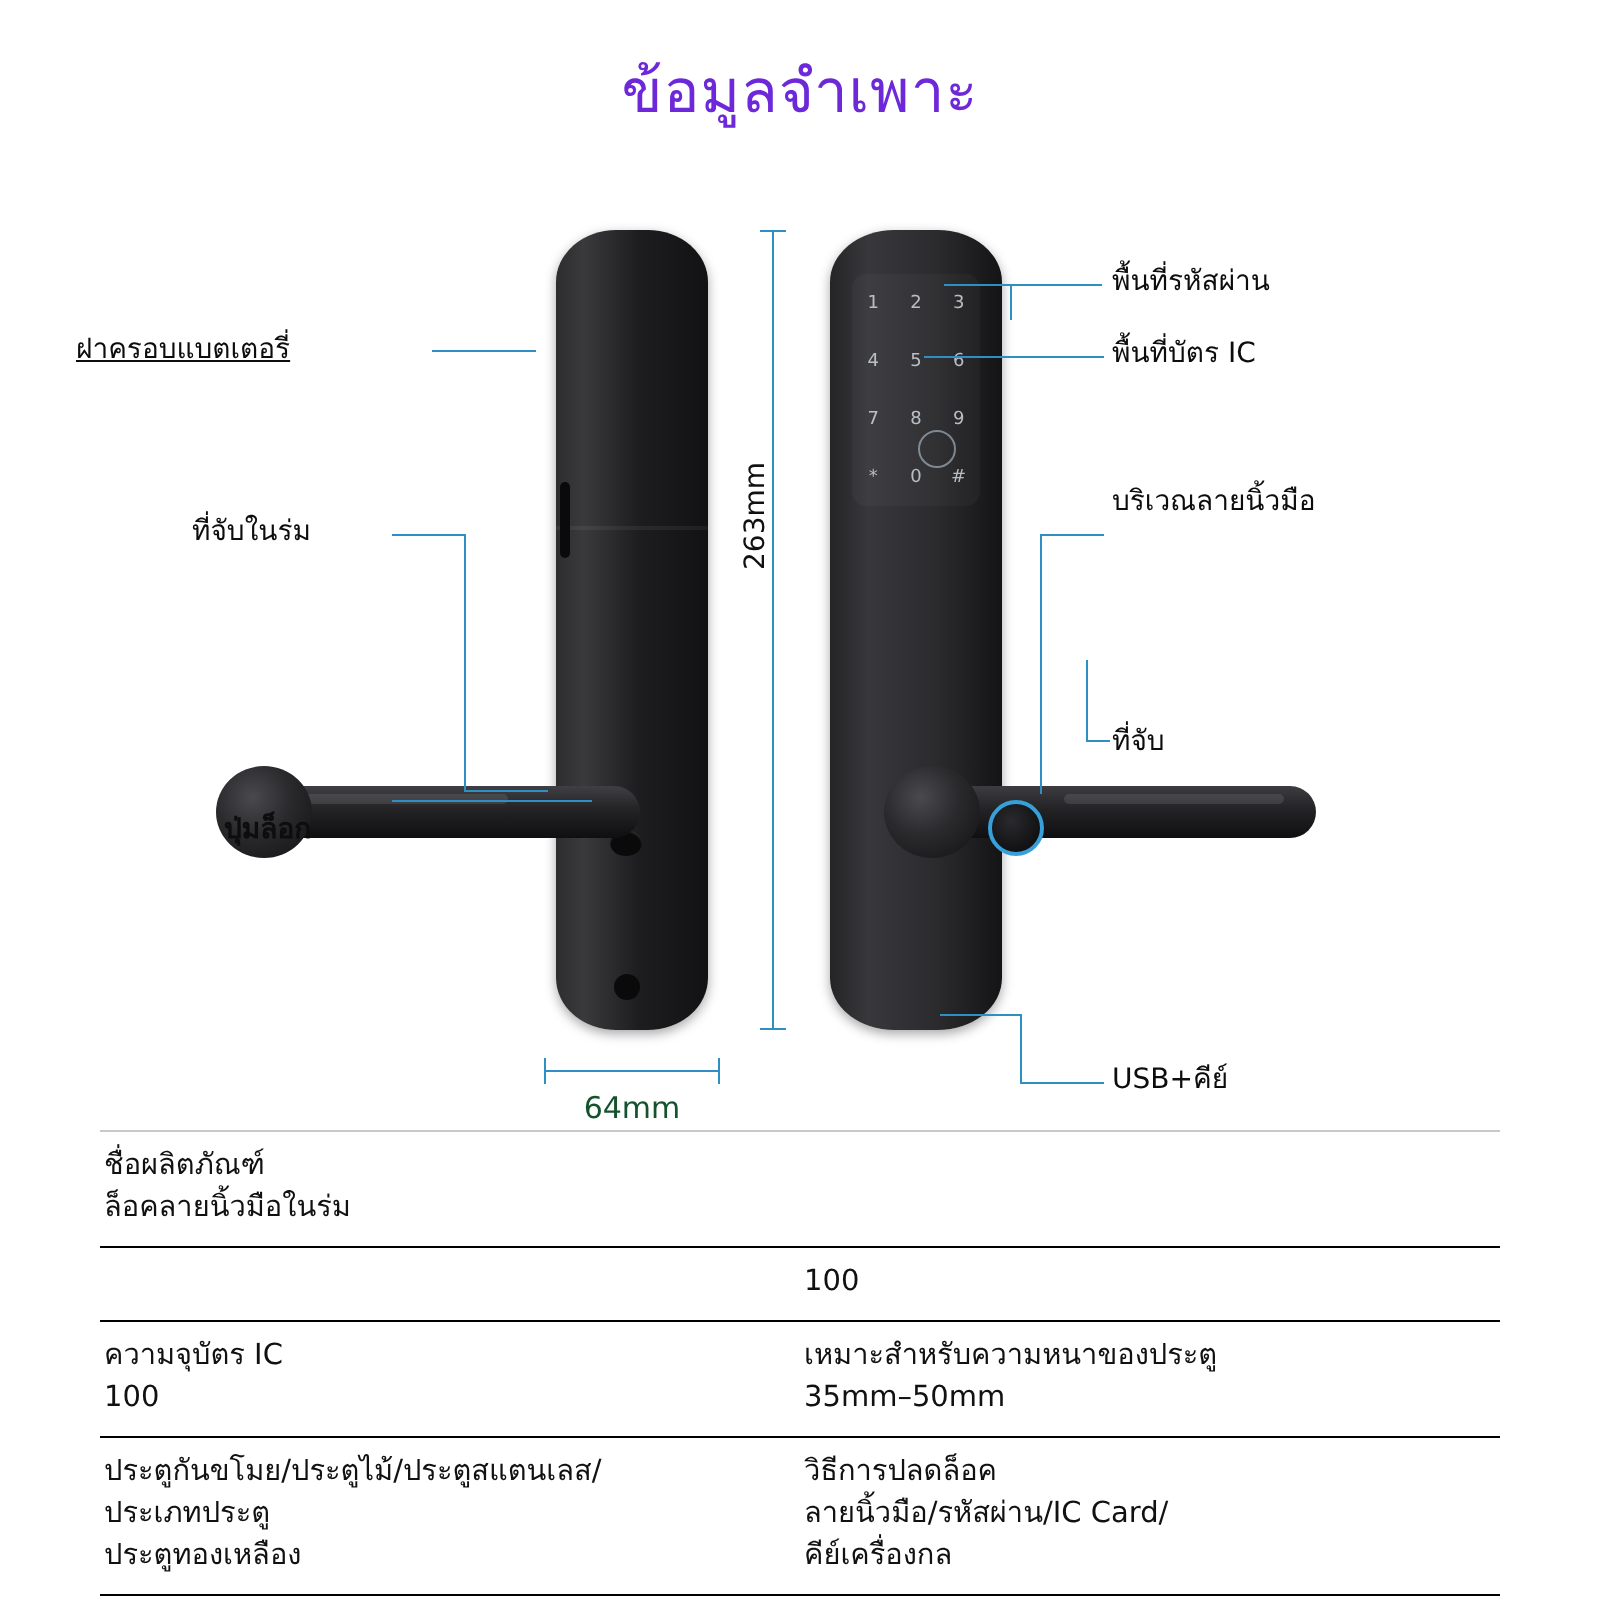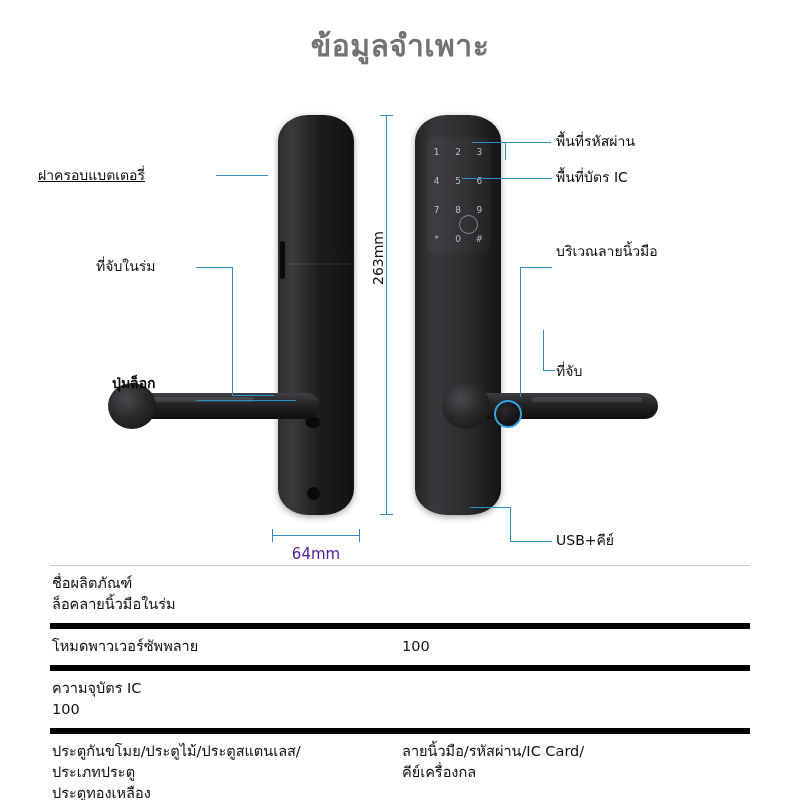--- a/index.html
+++ b/index.html
@@ -10,23 +10,23 @@
     font-family: "DejaVu Sans", "Liberation Sans", sans-serif;
     color: #111;
     position: relative;
     overflow: hidden;
   }
   .page-title {
     position: absolute;
     top: 22px; left: 0; width: 100%;
     text-align: center;
     font-size: 30px;
-    font-weight: bold;
+    font-weight: normal;
     letter-spacing: 0.5px;
-    color: #737373;
+    color: #6d28d9;
   }
 
   
   .diagram { position: absolute; top: 95px; left: 0; width: 800px; height: 470px; }
 
   
   .lock-side {
     position: absolute;
     left: 278px; top: 20px;
     width: 76px; height: 400px;
@@ -136,21 +136,21 @@
   .dim-h {
     position: absolute; left: 272px; top: 440px; width: 88px; height: 1px; background: #2f8fc4;
   }
   .dim-h:before, .dim-h:after {
     content: ""; position: absolute; top: -6px; width: 1px; height: 13px; background: #2f8fc4;
   }
   .dim-h:before { left: 0; }
   .dim-h:after { right: 0; }
   .dim-h-label {
     position: absolute; left: 272px; top: 450px; width: 88px;
-    text-align: center; font-size: 15px; color: #4c1d95;
+    text-align: center; font-size: 15px; color: #14532d;
   }
 
   
   .callout {
     position: absolute;
     font-size: 14px;
     color: #0d0d0d;
     white-space: nowrap;
     line-height: 1.25;
     text-align: center;
@@ -160,21 +160,21 @@
   .lead-v { width: 1px; }
 
   
   .spec-table {
     position: absolute;
     left: 50px; top: 565px;
     width: 700px;
     border-top: 1px solid #c9c9c9;
     font-size: 14.5px;
   }
-  .spec-row { display: flex; border-bottom: 6px solid #000000; justify-content: center; }
+  .spec-row { display: flex; border-bottom: 1px solid #000000; justify-content: center; }
   .spec-row:first-child { border-top: none; }
   .spec-cell {
     flex: 1 1 50%;
     padding: 7px 4px 8px 2px;
     line-height: 1.45;
     color: #111;
   }
   .spec-cell.full { flex: 1 1 100%; }
   .spec-line { display: block; }
 </style>
@@ -223,21 +223,21 @@
   <div class="dim-h-label">64mm</div>
 
   <div class="callout" style="left:38px; top:72px;text-decoration:underline;">ฝาครอบแบตเตอรี่</div>
   <div class="lead lead-h" style="left:216px; top:80px; width:52px;"></div>
 
   <div class="callout" style="left:96px; top:163px;">ที่จับในร่ม</div>
   <div class="lead lead-h" style="left:196px; top:172px; width:36px;"></div>
   <div class="lead lead-v" style="left:232px; top:172px; height:128px;"></div>
   <div class="lead lead-h" style="left:232px; top:300px; width:42px;"></div>
 
-  <div class="callout" style="left:112px; top:280px;font-weight:bold;">ปุ่มล็อก</div>
+  <div class="callout" style="left:112px; top:312px;font-weight:bold;">ปุ่มล็อก</div>
   <div class="lead lead-h" style="left:196px; top:305px; width:100px;"></div>
 
   <div class="callout" style="left:556px; top:38px;">พื้นที่รหัสผ่าน</div>
   <div class="lead lead-h" style="left:505px; top:47px; width:46px;"></div>
   <div class="lead lead-v" style="left:505px; top:47px; height:18px;"></div>
   <div class="lead lead-h" style="left:472px; top:47px; width:33px;"></div>
 
   <div class="callout" style="left:556px; top:74px;">พื้นที่บัตร IC</div>
   <div class="lead lead-h" style="left:462px; top:83px; width:90px;"></div>
 
@@ -260,39 +260,43 @@
 
   <div class="spec-row">
     <div class="spec-cell full">
       <span class="spec-line">ชื่อผลิตภัณฑ์</span>
       <span class="spec-line">ล็อคลายนิ้วมือในร่ม</span>
     </div>
   </div>
 
   <div class="spec-row">
     <div class="spec-cell">
-      <span class="spec-line">โหมดพาวเวอร์ซัพพลาย</span>
     </div>
     <div class="spec-cell">
       <span class="spec-line">100</span>
     </div>
   </div>
 
   <div class="spec-row">
     <div class="spec-cell">
       <span class="spec-line">ความจุบัตร IC</span>
       <span class="spec-line">100</span>
+    </div>
+    <div class="spec-cell">
+      <span class="spec-line">เหมาะสำหรับความหนาของประตู</span>
+      <span class="spec-line">35mm–50mm</span>
     </div>
   </div>
 
   <div class="spec-row">
     <div class="spec-cell">
       <span class="spec-line">ประตูกันขโมย/ประตูไม้/ประตูสแตนเลส/</span>
       <span class="spec-line">ประเภทประตู</span>
       <span class="spec-line">ประตูทองเหลือง</span>
     </div>
     <div class="spec-cell">
+      <span class="spec-line">วิธีการปลดล็อค</span>
       <span class="spec-line">ลายนิ้วมือ/รหัสผ่าน/IC Card/</span>
       <span class="spec-line">คีย์เครื่องกล</span>
     </div>
   </div>
 
 </div>
 
 </body></html>

